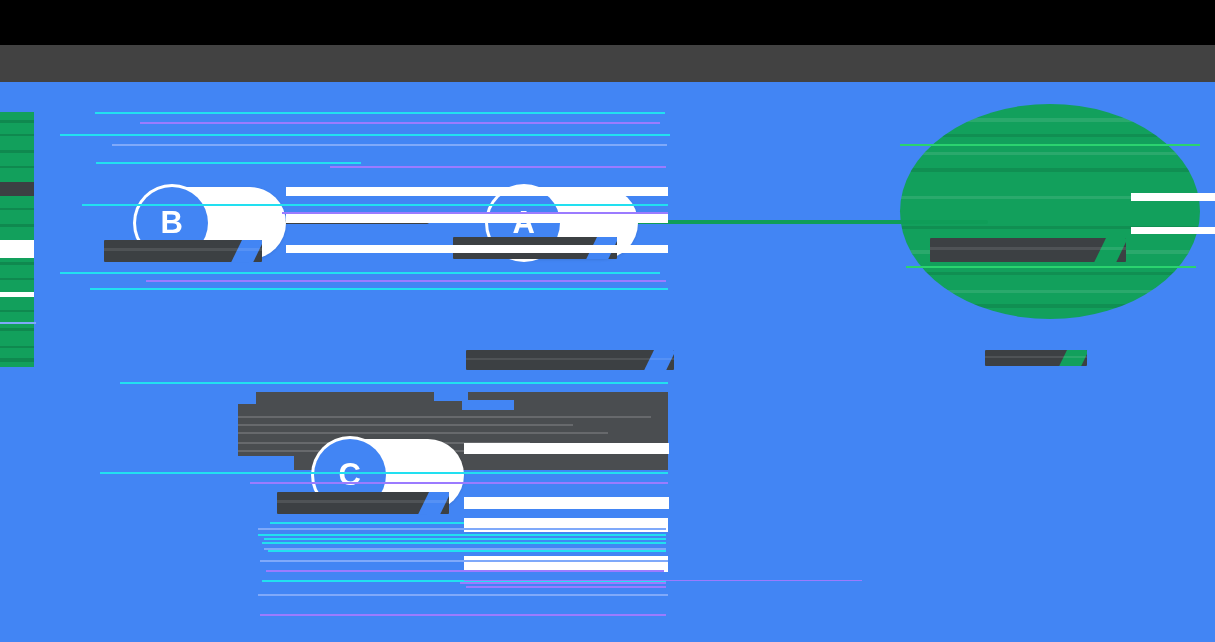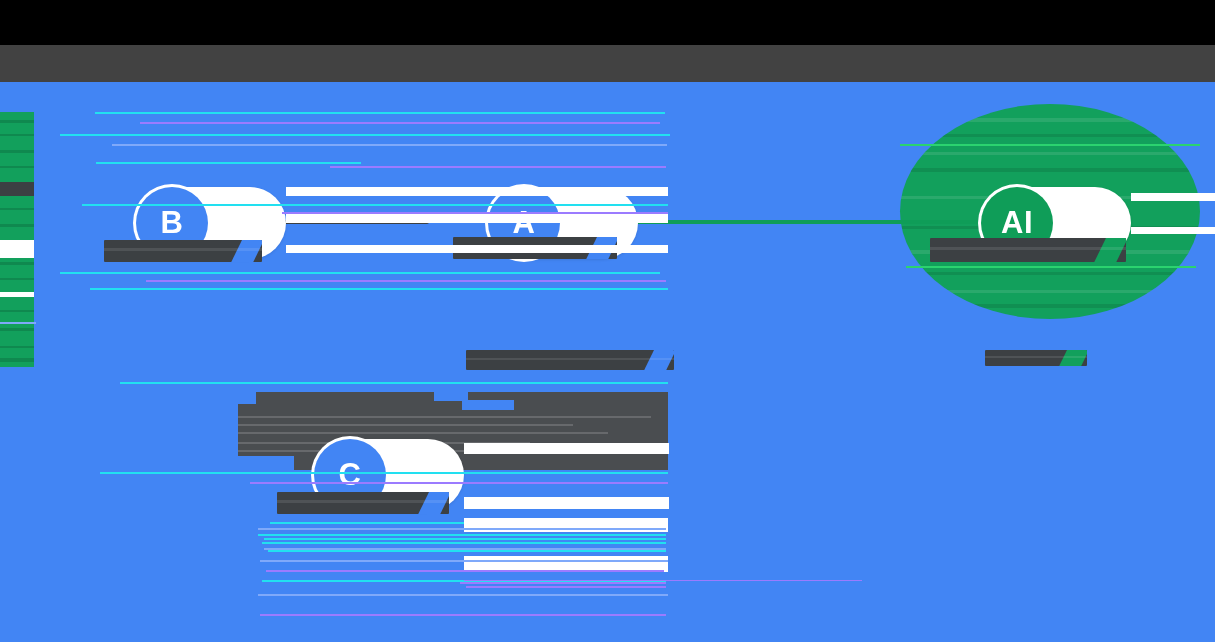--- a/index.html
+++ b/index.html
@@ -269,23 +269,20 @@
       <div class="gb-notch" style="left:160px; top:62px; width:14px; height:16px;"></div>
     </div>
 
     <div class="node" style="left:314px; top:357px; width:150px;">
       <div class="node-badge badge-blue">C</div>
     </div>
     <div class="glitch-label" style="left:277px; top:410px; width:172px; height:22px;">
       <div class="skew-cap"></div>
     </div>
 
-    <div class="node" style="left:981px; top:105px; width:150px;">
-      <div class="node-badge badge-green">AI</div>
-    </div>
     <div class="glitch-label on-green" style="left:930px; top:156px; width:196px; height:24px;">
       <div class="skew-cap"></div>
     </div>
     <div class="glitch-label on-green" style="left:985px; top:268px; width:102px; height:16px;">
       <div class="skew-cap"></div>
     </div>
 
     <div class="node-body-slabs" style="left:286px; top:105px; width:382px; height:72px;">
       <div class="slab" style="top:0px;  height:9px;"></div>
       <div class="slab" style="top:26px; height:10px;"></div>

